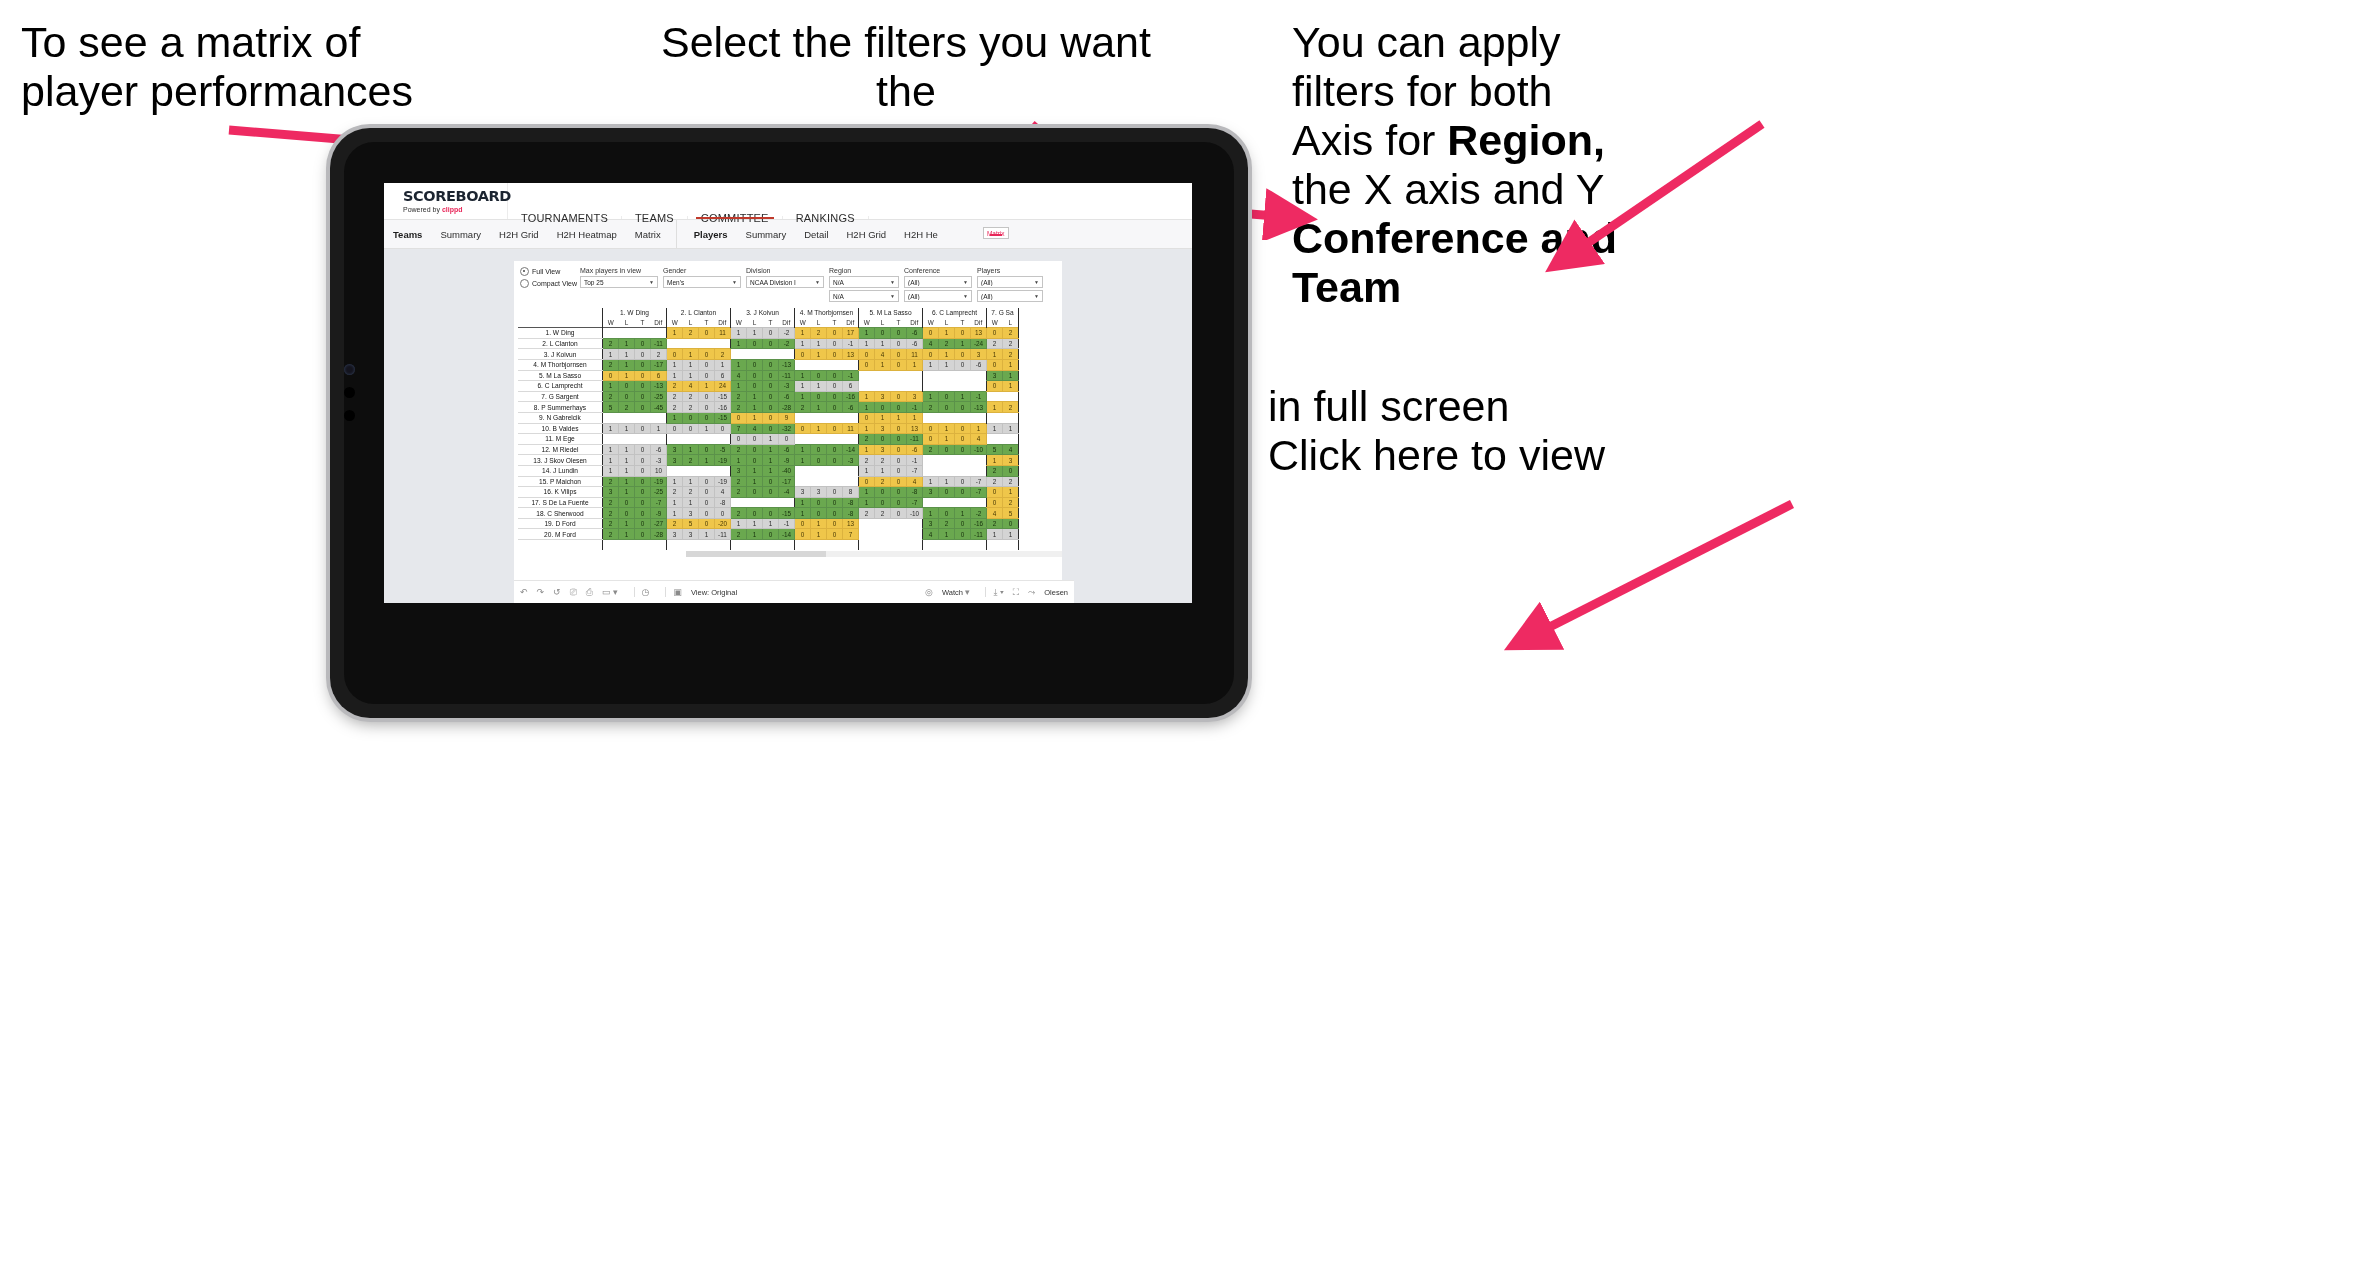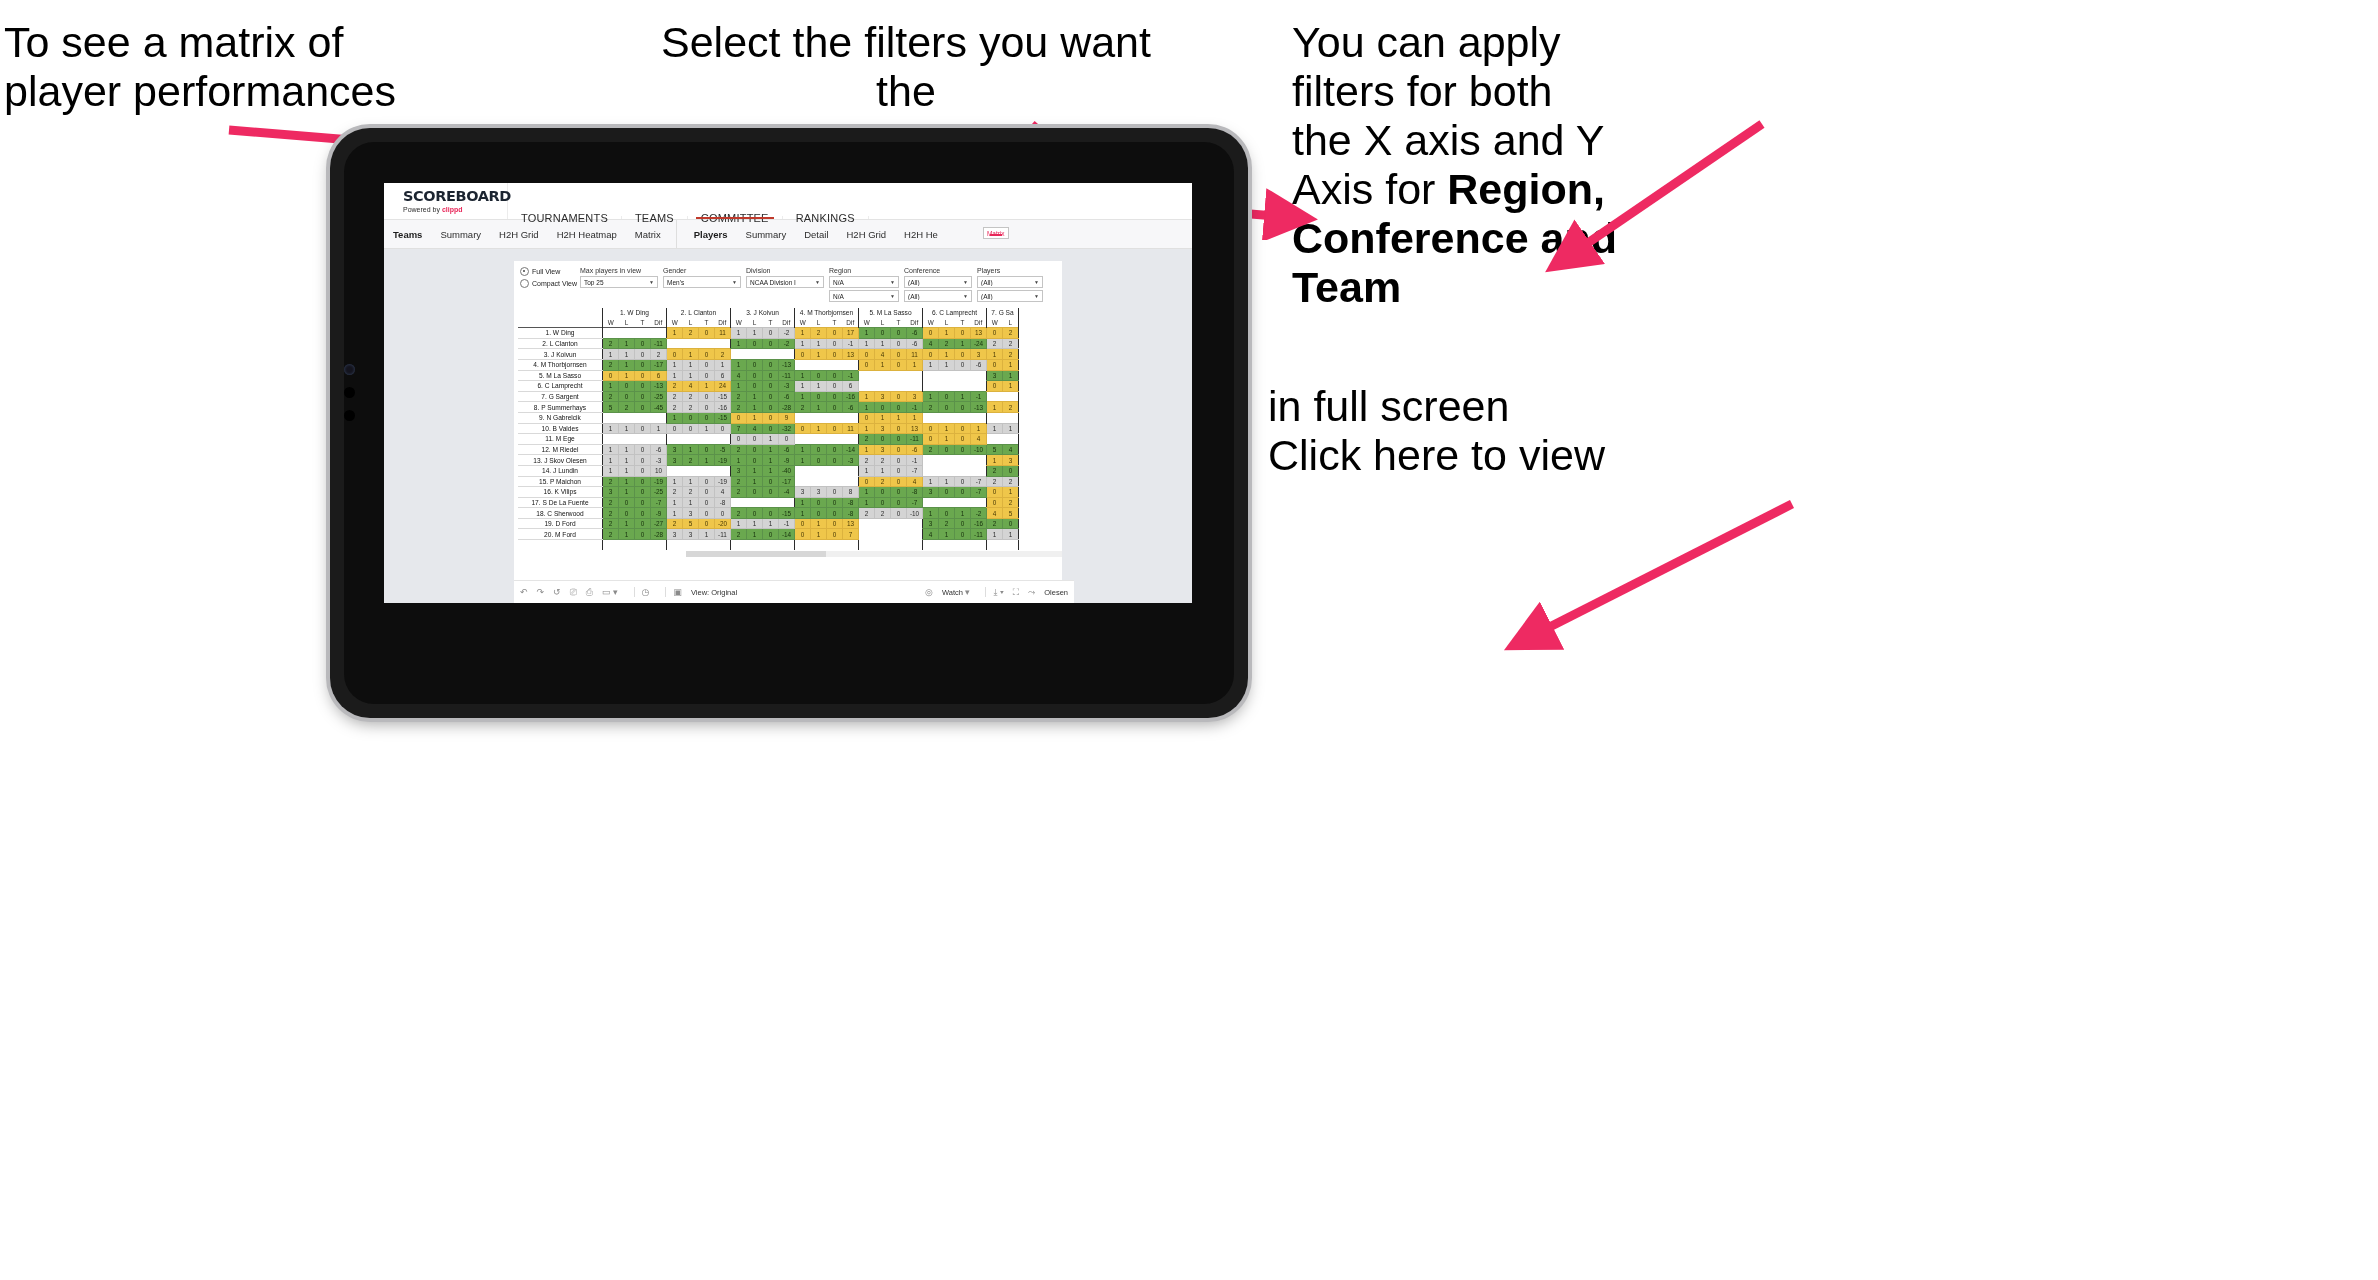--- a/index.html
+++ b/index.html
@@ -3,21 +3,21 @@
 <meta charset="utf-8">
 <style>
   html,body{margin:0;padding:0;background:#fff;}
   body{width:2378px;height:1280px;position:relative;overflow:hidden;
        font-family:"Liberation Sans",sans-serif;}
 
   
   .anno{position:absolute;color:#000;font-size:43px;line-height:1.14;
         font-family:"Liberation Sans",sans-serif;}
   .anno b{font-weight:bold;}
-  #anno-left{left:4px;top:18px;width:520px;}
+  #anno-left{left:21px;top:18px;width:520px;}
   #anno-mid{left:636px;top:18px;width:540px;text-align:center;}
   #anno-right{left:1292px;top:18px;width:560px;}
   #anno-fs{left:1268px;top:382px;width:560px;}
 
   .arrow{position:absolute;pointer-events:none;}
 
   
   #tablet{position:absolute;left:330px;top:128px;width:918px;height:590px;
           background:#1b1b1b;border-radius:40px;
           box-shadow:0 0 0 4px #b9b9bc, 0 6px 16px rgba(0,0,0,.35);}
@@ -121,22 +121,22 @@
 </div>
 
 <div class="anno" id="anno-mid">
   <div>Select the filters you want the</div>
   <div>matrix data to be based on</div>
 </div>
 
 <div class="anno" id="anno-right">
   <div>You  can apply</div>
   <div>filters for both</div>
+  <div><span>Axis for </span><b>Region,</b></div>
   <div>the X axis and Y</div>
-  <div><span>Axis for </span><b>Region,</b></div>
   <div><b>Conference and</b></div>
   <div><b>Team</b></div>
 </div>
 
 <div class="anno" id="anno-fs">
   <div>in full screen</div>
   <div>Click here to view</div>
 </div>
 
 <svg class="arrow" style="left:225px;top:120px;width:1110px;height:120px" viewBox="0 0 1110 120">

